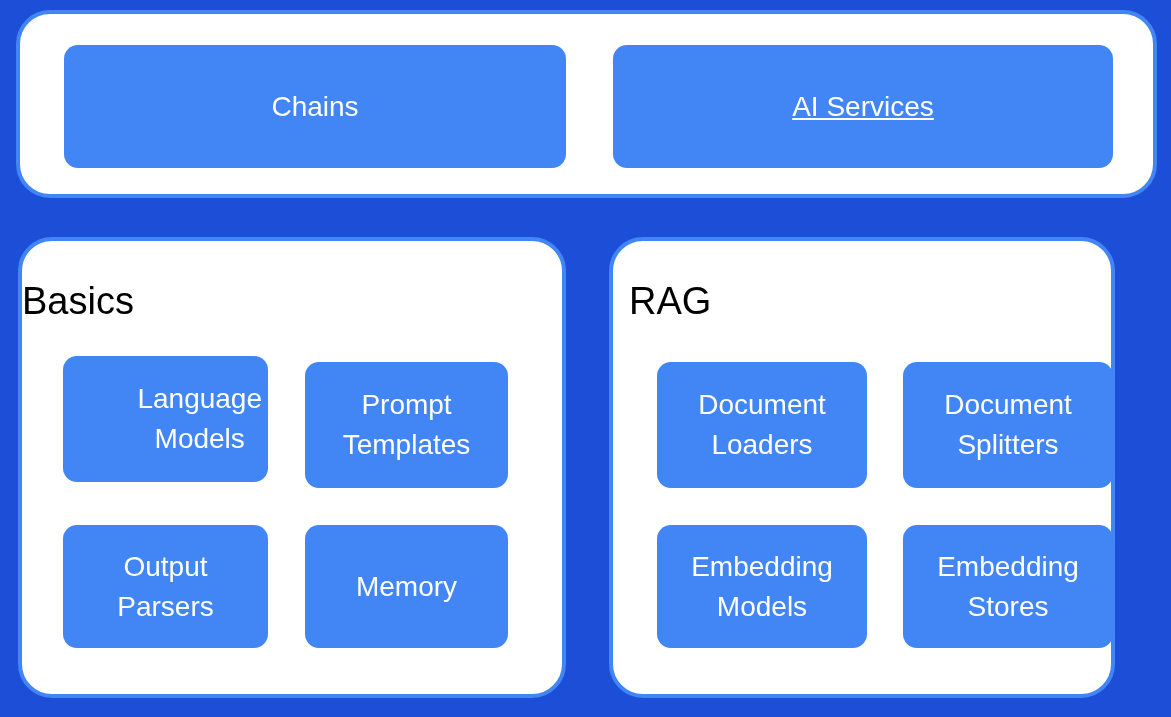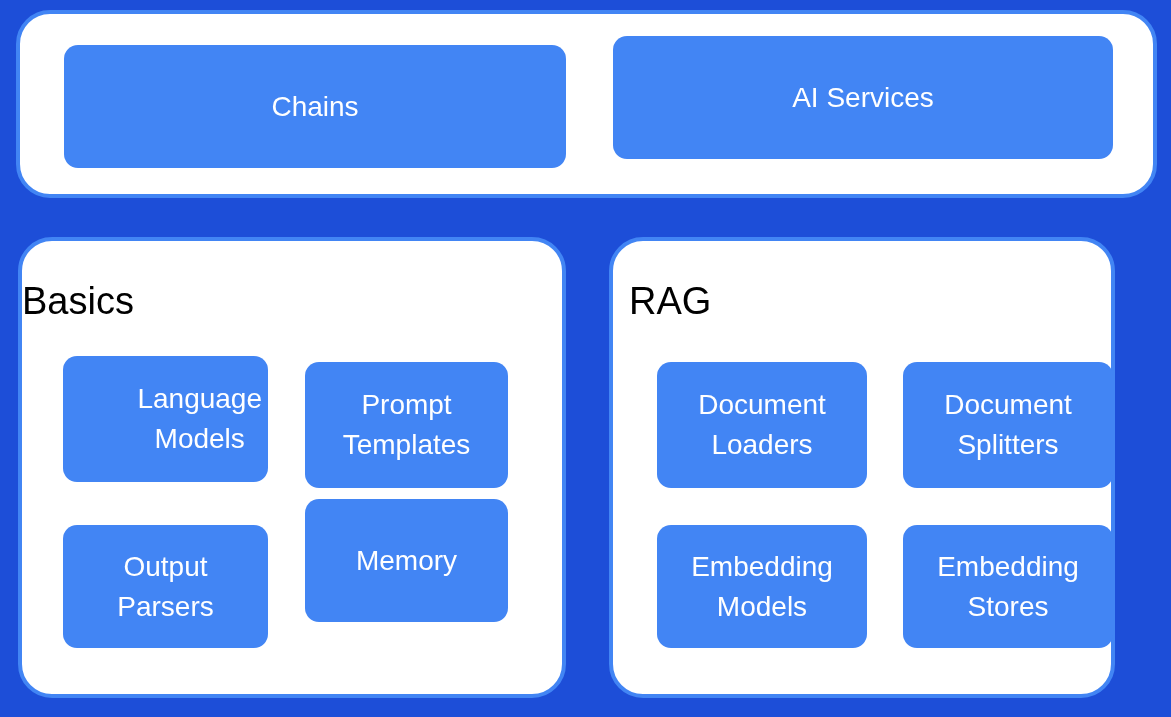--- a/index.html
+++ b/index.html
@@ -65,27 +65,27 @@
     padding: 2px 6px;
   }
 
   .node-label {
     display: block;
     white-space: pre-line;
   }
 
   
   #node-chains      { left: 64px;  top: 45px;  width: 502px; height: 123px; }
-  #node-ai-services { left: 613px; top: 36px;  width: 500px; height: 123px; }
+  #node-ai-services { left: 613px; top: 45px;  width: 500px; height: 123px; text-decoration: underline; }
 
   
   #node-language-models   { left: 63px;  top: 356px; width: 205px; height: 126px; justify-content: flex-end; }
   #node-prompt-templates  { left: 305px; top: 362px; width: 203px; height: 126px; }
   #node-output-parsers    { left: 63px;  top: 525px; width: 205px; height: 123px; justify-content: center; }
-  #node-memory            { left: 305px; top: 499px; width: 203px; height: 123px; }
+  #node-memory            { left: 305px; top: 525px; width: 203px; height: 123px; }
 
   
   #node-document-loaders   { left: 657px; top: 362px; width: 210px; height: 126px; }
   #node-document-splitters { left: 903px; top: 362px; width: 210px; height: 126px; }
   #node-embedding-models   { left: 657px; top: 525px; width: 210px; height: 123px; }
   #node-embedding-stores   { left: 903px; top: 525px; width: 210px; height: 123px; }
 </style>
 </head>
 <body>
 

